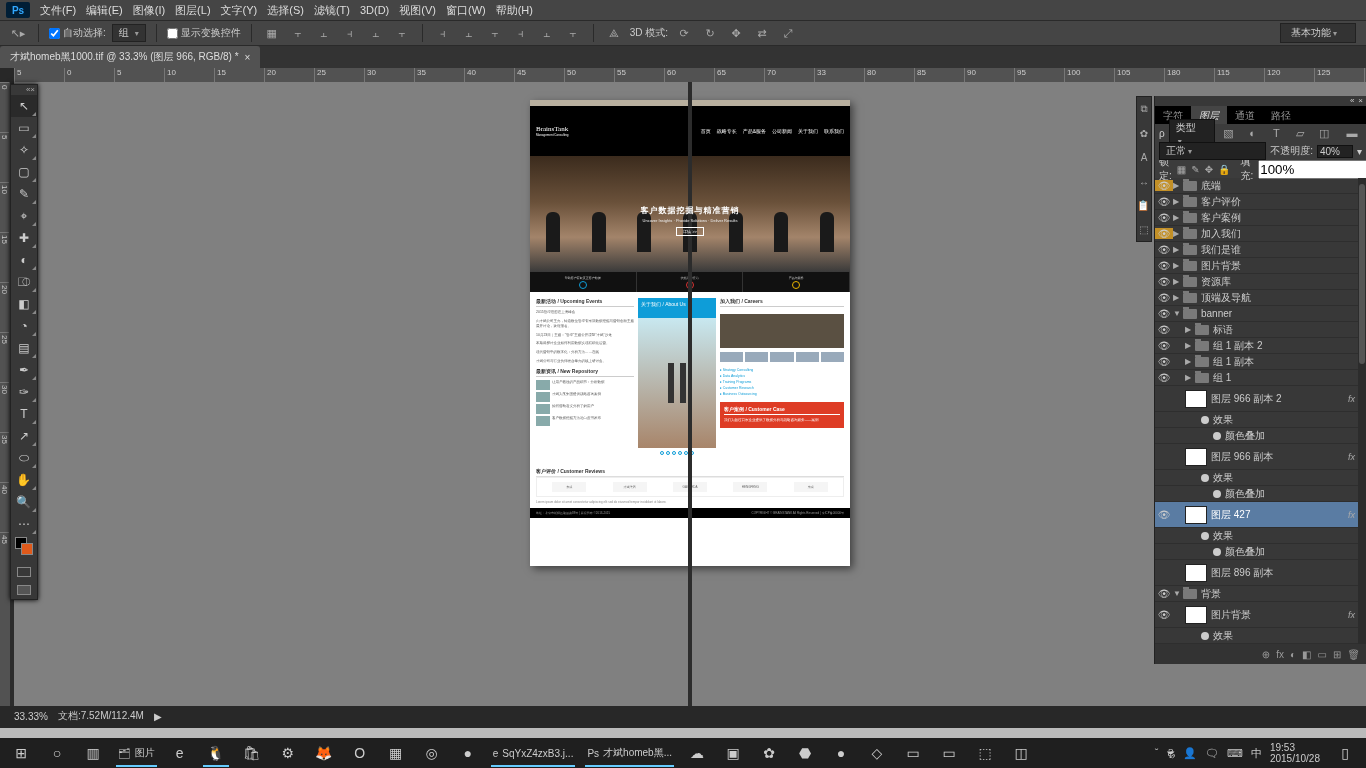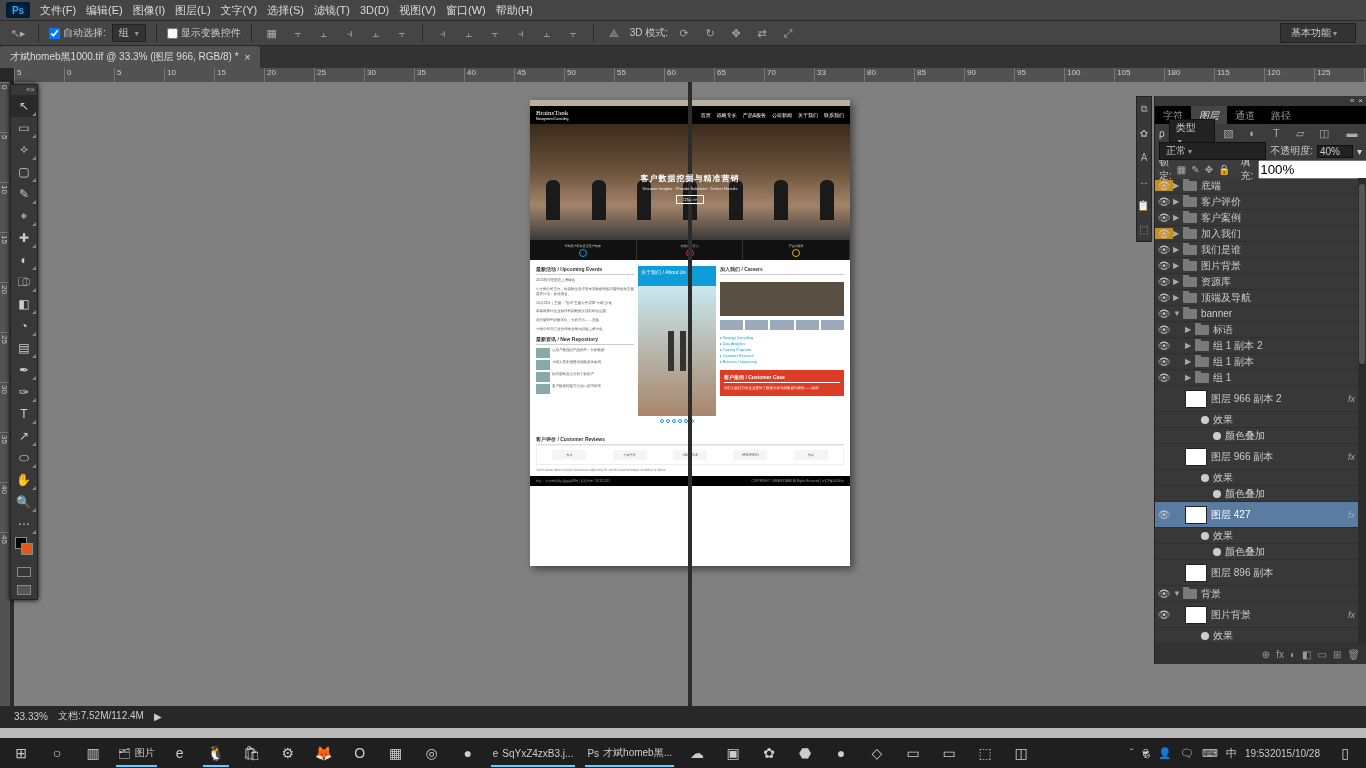--- a/index.html
+++ b/index.html
@@ -28,21 +28,21 @@
 .ruler-h div{flex:0 0 50px;border-left:1px solid #777;padding-left:2px;}
 .ruler-v { position:absolute; top:14px; left:0; width:14px; bottom:22px; background:#525252; }
 .ruler-v div{height:50px;border-top:1px solid #777;font-size:8px;color:#ccc;writing-mode:vertical-rl;padding-top:2px;}
 
 .canvas-bg { position:absolute; top:14px; left:14px; right:0; bottom:22px; background:#808080; display:flex; align-items:flex-start; justify-content:center;}
 .canvas-bg::before, .canvas-bg::after{content:"";position:absolute;width:4px;top:0;bottom:0;background:#2c2c2c;}
 .canvas-bg::before{left:-4px;}
 
 .doc { margin-top:18px; width:320px; height:466px; background:#fff; box-shadow:3px 3px 8px rgba(0,0,0,.5); font-size:5px; color:#333; }
 .doc-top { height:6px; background:#b9b09f;}
-.doc-head { background:#000; color:#fff; display:flex; align-items:center; justify-content:space-between; padding:3px 6px; font-size:5px;}
+.doc-head { background:#000; color:#fff; display:flex; align-items:center; justify-content:space-between; padding:19px 6px; font-size:5px;}
 .doc-head .logo{font-family:serif;font-size:7px;}
 .doc-head .nav{display:flex;gap:6px;}
 .doc-banner{height:116px;background:linear-gradient(180deg,#3b2b1d,#6a513a 40%,#a3846a 70%,#3a3a3a);position:relative;display:flex;align-items:center;justify-content:center;flex-direction:column;}
 .doc-banner .people{position:absolute;bottom:20px;left:0;right:0;height:60px;display:flex;justify-content:space-around;align-items:flex-end;}
 .doc-banner .people i{display:block;width:14px;height:40px;background:#1a1a1a;border-radius:6px 6px 0 0;}
 .doc-banner h2{color:#fff;font-size:8px;z-index:2;letter-spacing:1px;margin-top:12px;}
 .doc-banner .sub{color:#eee;font-size:4px;margin-top:2px;z-index:2;}
 .doc-banner .btn{border:1px solid #fff;color:#fff;padding:1px 6px;font-size:4px;margin-top:4px;z-index:2;}
 .doc-feat{height:20px;background:#111;display:flex;}
 .doc-feat div{flex:1;display:flex;flex-direction:column;align-items:center;justify-content:center;color:#ccc;font-size:3px;border-right:1px solid #333;position:relative;}
@@ -116,21 +116,21 @@
 .minipanel{position:absolute;right:214px;top:28px;width:16px;background:#383838;border:1px solid #222;}
 .minipanel div{height:24px;display:flex;align-items:center;justify-content:center;font-size:10px;color:#aaa;}
 .ws-status{position:absolute;left:14px;bottom:4px;height:16px;display:flex;align-items:center;gap:10px;font-size:10px;color:#ccc;}
 
 .taskbar { position:absolute; bottom:0; left:0; right:0; height:30px; background:#1f1f1f; display:flex; align-items:center; padding:0 4px; gap:2px;}
 .taskbar .tbtn{width:34px;height:28px;display:flex;align-items:center;justify-content:center;font-size:14px;color:#ccc;cursor:pointer;position:relative;}
 .taskbar .tbtn.active::after{content:"";position:absolute;bottom:0;left:4px;right:4px;height:2px;background:#6cf;}
 .taskbar .wide{width:auto;padding:0 6px;font-size:10px;gap:4px;}
 .taskbar .spacer{flex:1;}
 .taskbar .tray{display:flex;align-items:center;gap:8px;font-size:11px;color:#ccc;}
-.taskbar .clock{display:flex;flex-direction:row;font-size:10px;line-height:1.1;padding:0 6px;}
+.taskbar .clock{display:flex;flex-direction:column;font-size:10px;line-height:1.1;padding:0 6px;}
 .chev::after{content:"▾";font-size:8px;margin-left:2px;color:#999;}
 </style>
 </head>
 <body>
 
 <div class="win-controls">
   <div>—</div>
   <div>▭</div>
   <div>✕</div>
 </div>

